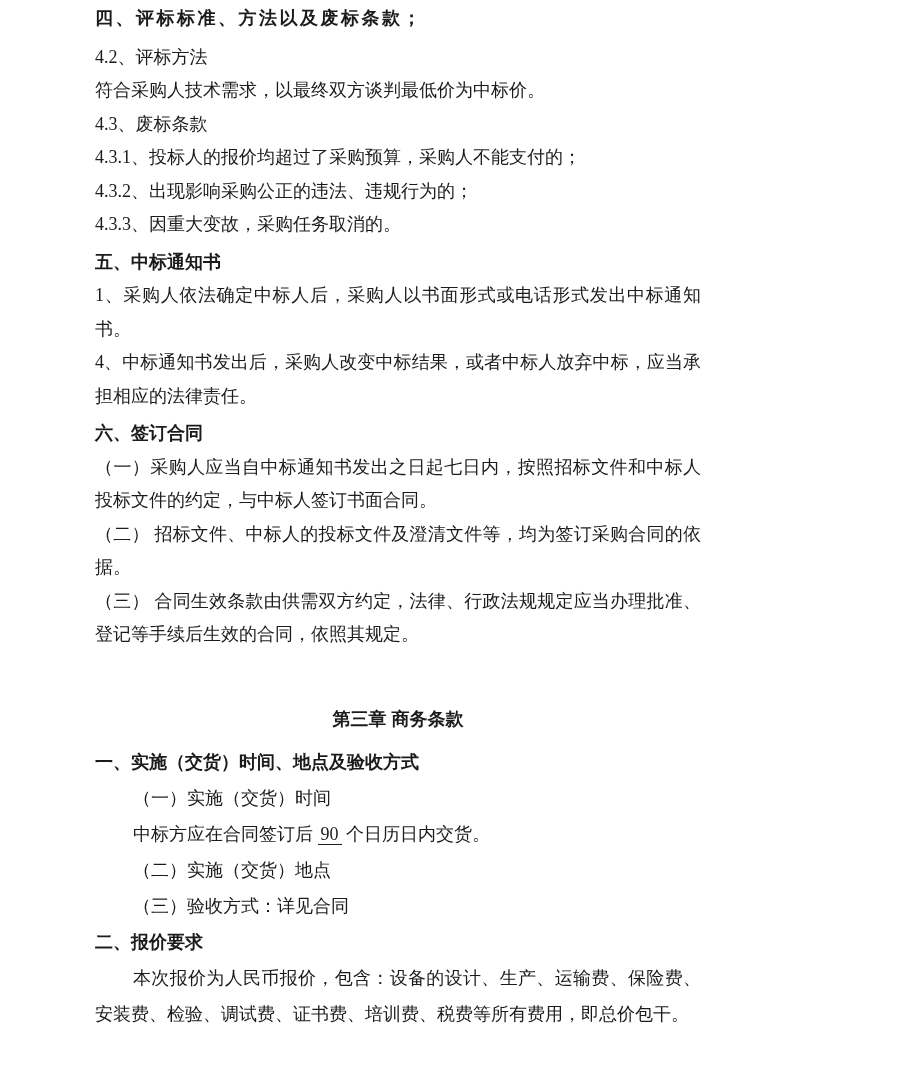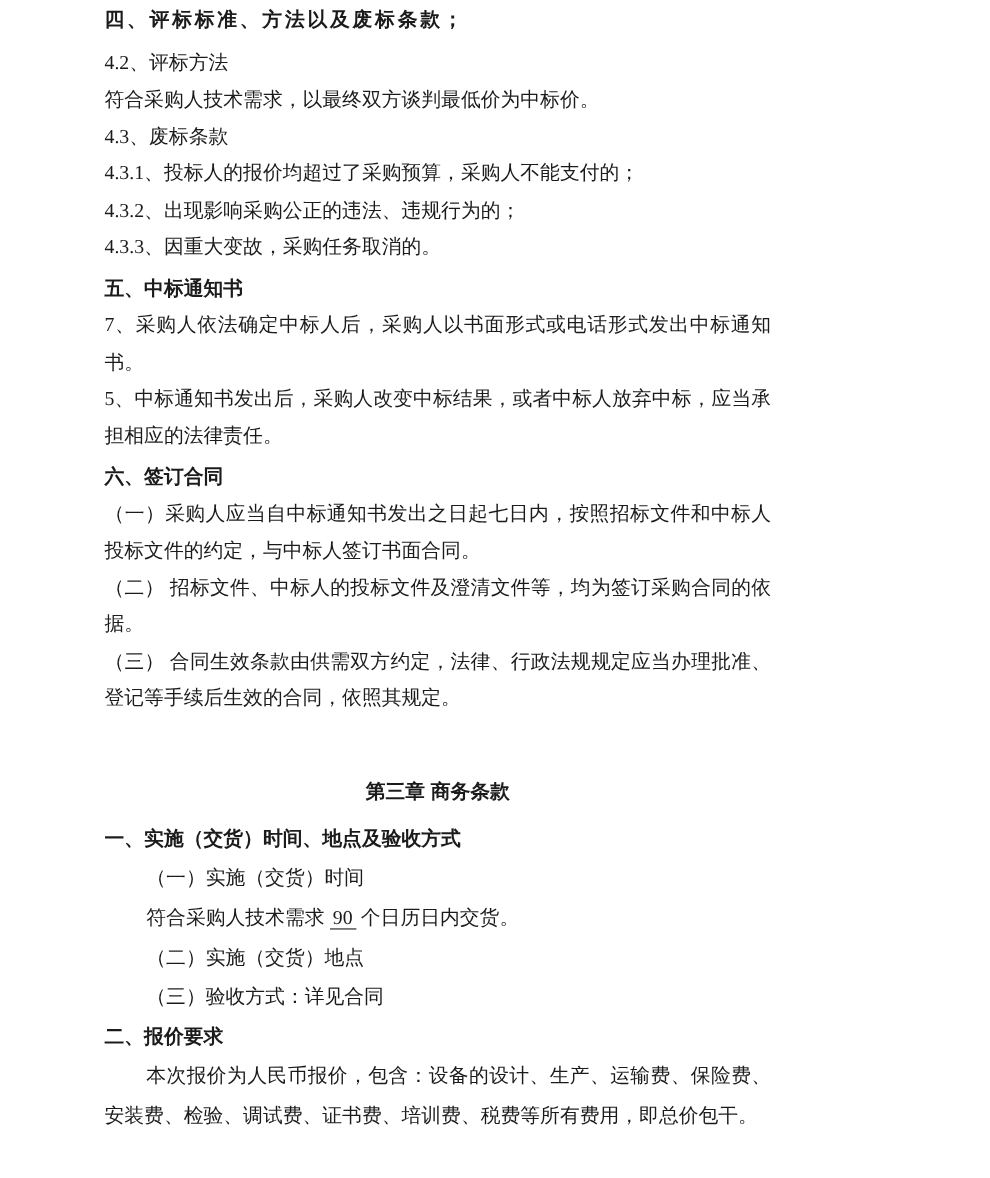--- a/index.html
+++ b/index.html
@@ -53,35 +53,35 @@
   <div class="sec-a">
     <p class="heading h-spread">四、评标标准、方法以及废标条款；</p>
     <p>4.2、评标方法</p>
     <p>符合采购人技术需求，以最终双方谈判最低价为中标价。</p>
     <p>4.3、废标条款</p>
     <p>4.3.1、投标人的报价均超过了采购预算，采购人不能支付的；</p>
     <p>4.3.2、出现影响采购公正的违法、违规行为的；</p>
     <p>4.3.3、因重大变故，采购任务取消的。</p>
 
     <p class="heading mt">五、中标通知书</p>
-    <p>7、采购人依法确定中标人后，采购人以书面形式或电话形式发出中标通知书。</p>
-    <p>5、中标通知书发出后，采购人改变中标结果，或者中标人放弃中标，应当承担相应的法律责任。</p>
+    <p>1、采购人依法确定中标人后，采购人以书面形式或电话形式发出中标通知书。</p>
+    <p>4、中标通知书发出后，采购人改变中标结果，或者中标人放弃中标，应当承担相应的法律责任。</p>
 
     <p class="heading mt">六、签订合同</p>
     <p>（一）采购人应当自中标通知书发出之日起七日内，按照招标文件和中标人投标文件的约定，与中标人签订书面合同。</p>
     <p>（二） 招标文件、中标人的投标文件及澄清文件等，均为签订采购合同的依据。</p>
     <p>（三） 合同生效条款由供需双方约定，法律、行政法规规定应当办理批准、登记等手续后生效的合同，依照其规定。</p>
   </div>
 
   <p class="chapter-title">第三章 商务条款</p>
 
   <div class="sec-b">
     <p class="heading">一、实施（交货）时间、地点及验收方式</p>
     <p class="indent">（一）实施（交货）时间</p>
-    <p class="indent"><span>符合采购人技术需求</span> <span class="uline">90</span> <span>个日历日内交货。</span></p>
+    <p class="indent"><span>中标方应在合同签订后</span> <span class="uline">90</span> <span>个日历日内交货。</span></p>
     <p class="indent">（二）实施（交货）地点</p>
     <p class="indent">（三）验收方式：详见合同</p>
 
     <p class="heading heading2">二、报价要求</p>
     <p class="first-indent">本次报价为人民币报价，包含：设备的设计、生产、运输费、保险费、安装费、检验、调试费、证书费、培训费、税费等所有费用，即总价包干。</p>
   </div>
 
 </div>
 
 </body></html>

